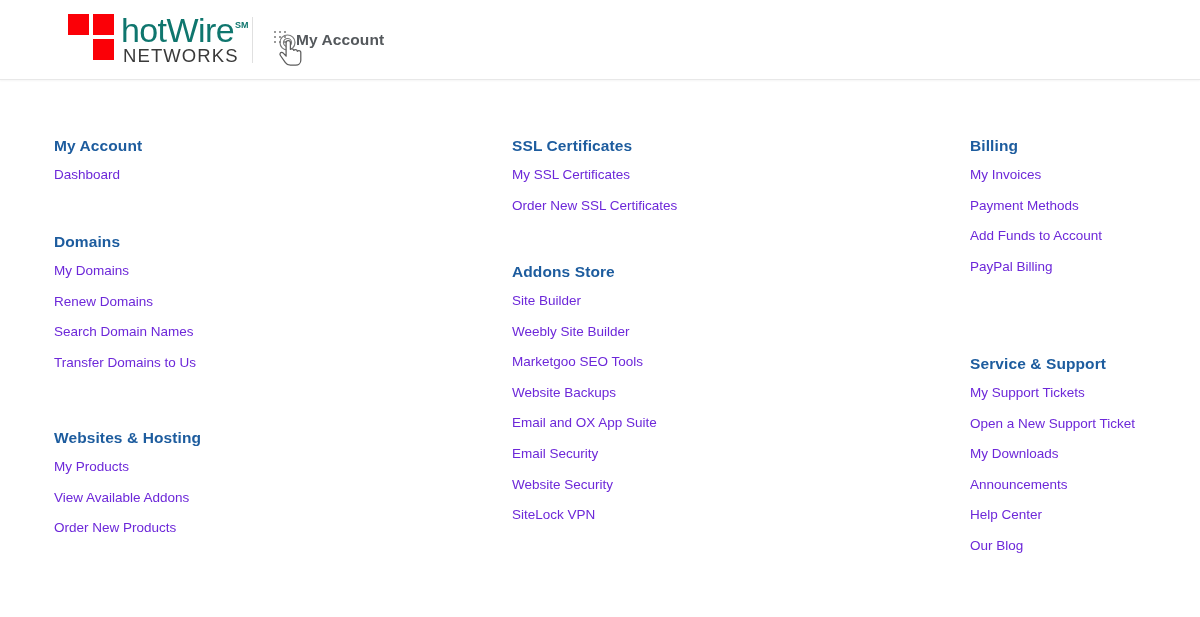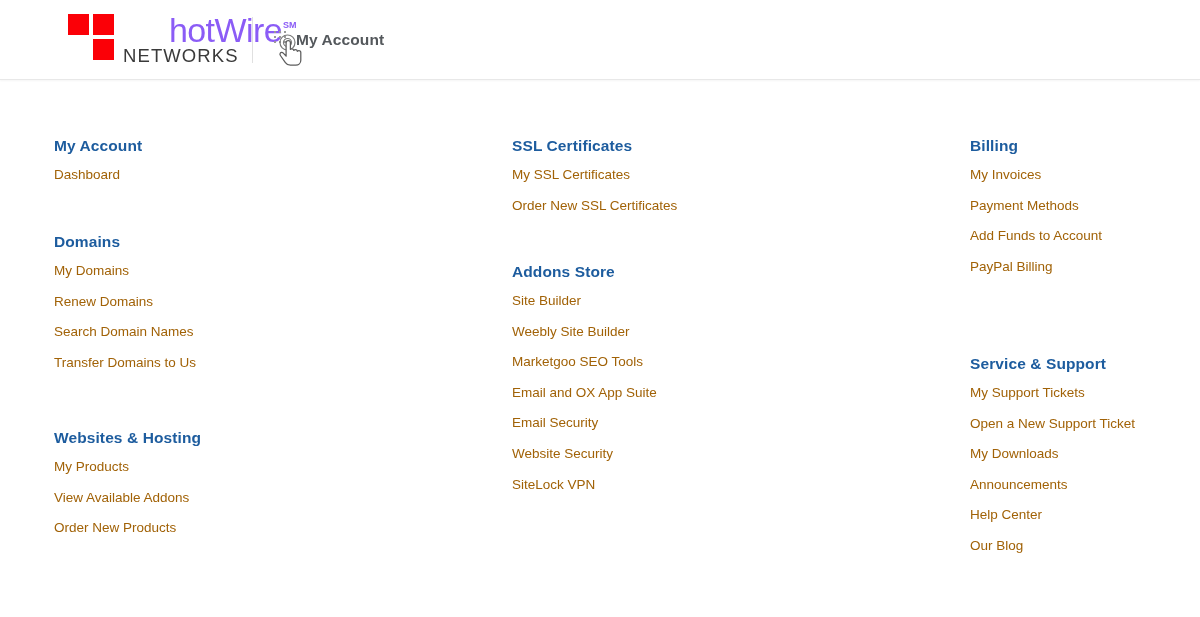--- a/index.html
+++ b/index.html
@@ -30,24 +30,23 @@
   }
   .logo-mark { position:absolute; left:0; top:1px; width:47px; height:47px; }
   .logo-sq { position:absolute; background:#fb0007; }
   .sq-a { left:0px;  top:0px;  width:21px; height:21px; }
   .sq-b { left:25px; top:0px;  width:21px; height:21px; }
   .sq-c { left:25px; top:25px; width:21px; height:21px; }
 
   .logo-word {
     position:absolute; left:53px; top:-3px;
     font-size:34px; line-height:34px;
-    font-weight:400; color:#8b5cf6;
+    font-weight:400; color:#0f766e;
     letter-spacing:-0.6px;
     font-family:"Liberation Sans", sans-serif;
-    margin-left:48px;
   }
   .logo-word .sm {
     font-size:9px; vertical-align:super;
     font-weight:700; letter-spacing:0;
     position:relative; top:-2px; left:1px;
   }
   .logo-sub {
     position:absolute; left:55px; top:34px;
     font-size:18.5px; line-height:18.5px;
     color:#3a3a3a; letter-spacing:1.1px;
@@ -98,21 +97,21 @@
     margin:0 0 4px 0;
     letter-spacing:0.1px;
     line-height:20px;
     white-space:nowrap;
   }
   .group-links { list-style:none; margin:0; padding:0; }
   .group-links li { margin:0; padding:0; }
   .group-links a {
     display:block;
     font-size:13.5px;
-    color:#a16207;
+    color:#6d28d9;
     text-decoration:none;
     line-height:30.6px;
     height:30.6px;
     white-space:nowrap;
   }
 </style>
 </head>
 <body>
 
 <div id="page">
@@ -221,20 +220,23 @@
             <li>
               <a href="#">Site Builder</a>
             </li>
             <li>
               <a href="#">Weebly Site Builder</a>
             </li>
             <li>
               <a href="#">Marketgoo SEO Tools</a>
             </li>
             <li>
+              <a href="#">Website Backups</a>
+            </li>
+            <li>
               <a href="#">Email and OX App Suite</a>
             </li>
             <li>
               <a href="#">Email Security</a>
             </li>
             <li>
               <a href="#">Website Security</a>
             </li>
             <li>
               <a href="#">SiteLock VPN</a>

